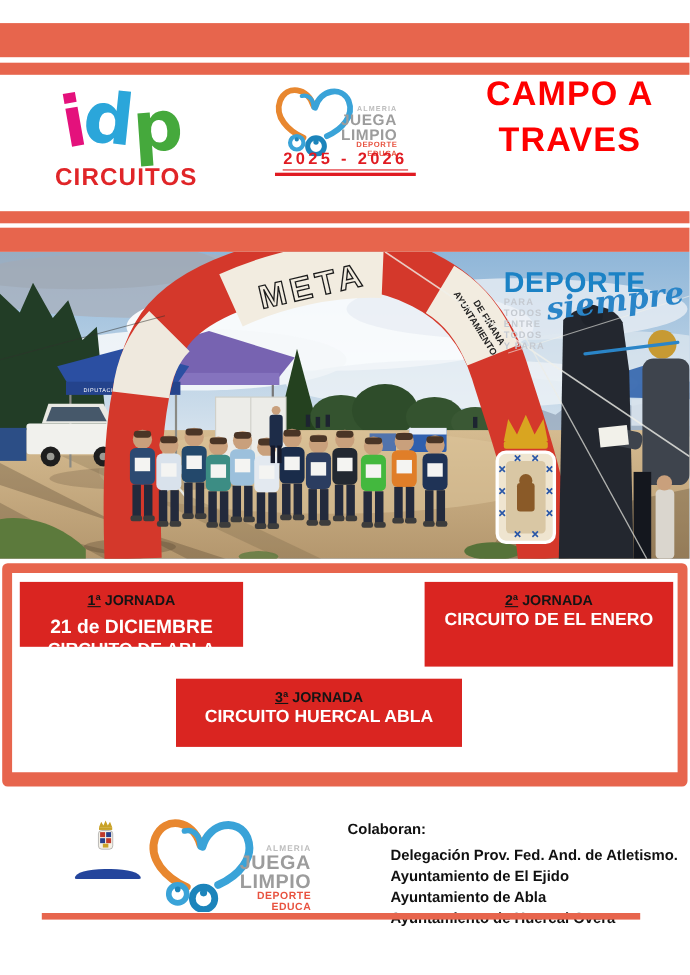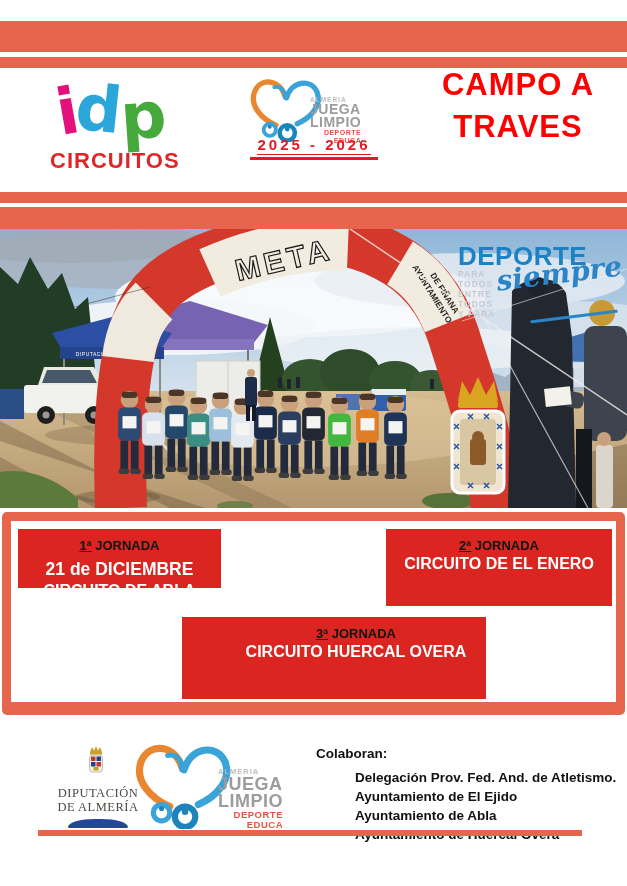--- a/index.html
+++ b/index.html
@@ -19,21 +19,21 @@
   #idp-letters .li{display:inline-block;color:#E4117C;transform:rotate(-10deg) translateY(3px);}
   #idp-letters .ld{display:inline-block;color:#2BA6DA;transform:rotate(6deg);}
   #idp-letters .lp{display:inline-block;color:#45A93C;transform:rotate(-4deg) translateY(7px);}
   #idp-caption{margin-top:2px;font-size:22px;font-weight:bold;color:#E02528;letter-spacing:1px;}
 
   .jl-block{position:absolute;text-decoration:underline;}
   #jl-header{left:246px;top:72px;width:136px;height:92px;}
   .jl-heart{position:absolute;left:0;top:0;}
   .jl-words{position:absolute;text-align:left;}
   #jl-header .jl-words{left:64px;top:24px;}
-  .jl-almeria{font-size:6.5px;color:#BDBDBD;letter-spacing:1px;font-weight:bold;}
+  .jl-almeria{font-size:6.5px;color:#BDBDBD;letter-spacing:1px;font-weight:bold;text-align:right;}
   .jl-big{font-size:14px;font-weight:bold;color:#9C9C9C;line-height:13px;letter-spacing:.5px;}
   .jl-red{font-size:7px;font-weight:bold;color:#E85340;text-align:right;line-height:8px;letter-spacing:.5px;}
   #season-wrap{position:absolute;left:0;top:64px;width:136px;text-align:center;}
   #season-text{color:#E01B22;font-weight:bold;font-size:15px;letter-spacing:3px;
                border-bottom:1.5px solid #E01B22;padding-bottom:1px;}
   #season-rule{width:128px;height:2.5px;background:#E01B22;margin:3px auto 0;}
 
   #main-title{left:412px;top:64px;width:212px;text-align:center;color:#FE0000;
               font-weight:bold;font-size:31px;line-height:42px;letter-spacing:1px;}
 
@@ -50,21 +50,21 @@
                  transform:rotate(-7deg);margin:-4px 0 0 72px;}
 
   
   #jornadas-frame{left:2px;top:512px;width:623px;height:203px;box-sizing:border-box;
                   background:#fff;border:solid #E7654D;border-width:9px 9px 13px 9px;
                   border-radius:5px;}
   .jbox{position:absolute;background:#DA2521;color:#fff;text-align:center;
         display:flex;flex-direction:column;align-items:center;}
   #jbox-1{left:18px;top:529px;width:203px;height:59px;}
   #jbox-2{left:386px;top:529px;width:226px;height:77px;}
-  #jbox-3{left:182px;top:617px;width:260px;height:82px;padding-left:44px;}
+  #jbox-3{left:160px;top:617px;width:260px;height:62px;}
   .jlabel{margin-top:9px;font-size:13px;font-weight:bold;color:#141414;}
   .jnum{text-decoration:underline;}
   .jdate{margin-top:6px;font-size:17.5px;font-weight:bold;}
   .jcirc{margin-top:2px;font-size:16px;font-weight:bold;}
 
   
   #dip-logo{left:52px;top:744px;width:92px;text-align:center;}
   #dip-text{font-family:"Liberation Serif",serif;font-size:12.5px;color:#4A4A44;
             line-height:14px;letter-spacing:.5px;margin-top:2px;}
   #dip-arc{width:60px;height:9px;background:#24459C;margin:5px auto 0;
@@ -328,38 +328,34 @@
   <div class="jlabel"><span class="jnum">1ª</span>&nbsp;<span>JORNADA</span></div>
   <div class="jdate">21 de DICIEMBRE</div>
   <div class="jcirc">CIRCUITO DE ABLA</div>
 </div>
 <div class="jbox" id="jbox-2">
   <div class="jlabel"><span class="jnum">2ª</span>&nbsp;<span>JORNADA</span></div>
   <div class="jcirc">CIRCUITO DE EL ENERO</div>
 </div>
 <div class="jbox" id="jbox-3">
   <div class="jlabel"><span class="jnum">3ª</span>&nbsp;<span>JORNADA</span></div>
-  <div class="jcirc">CIRCUITO HUERCAL OVERA</div>
+  <div class="jcirc">CIRCUITO HUERCAL ABLA</div>
 </div>
 
 <div class="abs" id="dip-logo">
   <svg width="26" height="36" viewBox="0 0 26 36">
     <polygon points="5,8 7,3 9,6.5 11,2 13,6.5 15,3 17,8" fill="#C9A227"></polygon>
     <rect x="5" y="8" width="12" height="2.5" fill="#C9A227"></rect>
     <rect x="4.5" y="11" width="13" height="17" rx="3" fill="#F4F0E6" stroke="#999" stroke-width=".6"></rect>
     <rect x="6" y="12.5" width="4.5" height="4.5" fill="#C0392B"></rect>
     <rect x="11.5" y="12.5" width="4.5" height="4.5" fill="#27408B"></rect>
     <rect x="6" y="18" width="4.5" height="4.5" fill="#27408B"></rect>
     <rect x="11.5" y="18" width="4.5" height="4.5" fill="#C0392B"></rect>
     <rect x="8.5" y="23" width="5" height="3.5" fill="#C9A227"></rect>
   </svg>
-  <div id="dip-text">
-    <div>DIPUTACIÓN</div>
-    <div>DE ALMERÍA</div>
-  </div>
   <div id="dip-arc"></div>
 </div>
 
 <div class="jl-block" id="jl-footer">
   <svg class="jl-heart" width="104" height="94" viewBox="0 0 100 92">
     <path d="M50,32 C44,10 18,6 10,26 C3,45 20,62 38,70" fill="none" stroke="#E8872F" stroke-width="7" stroke-linecap="round"></path>
     <path d="M52,34 C58,12 84,8 92,26 C99,44 84,60 66,68" fill="none" stroke="#3AA3D8" stroke-width="7" stroke-linecap="round"></path>
     <path d="M50,34 C50,24 44,18 36,20" fill="none" stroke="#3AA3D8" stroke-width="5" stroke-linecap="round"></path>
     <circle cx="30" cy="76" r="8" fill="none" stroke="#3AA3D8" stroke-width="5"></circle>
     <circle cx="30" cy="72" r="2.5" fill="#1C84BB"></circle>

